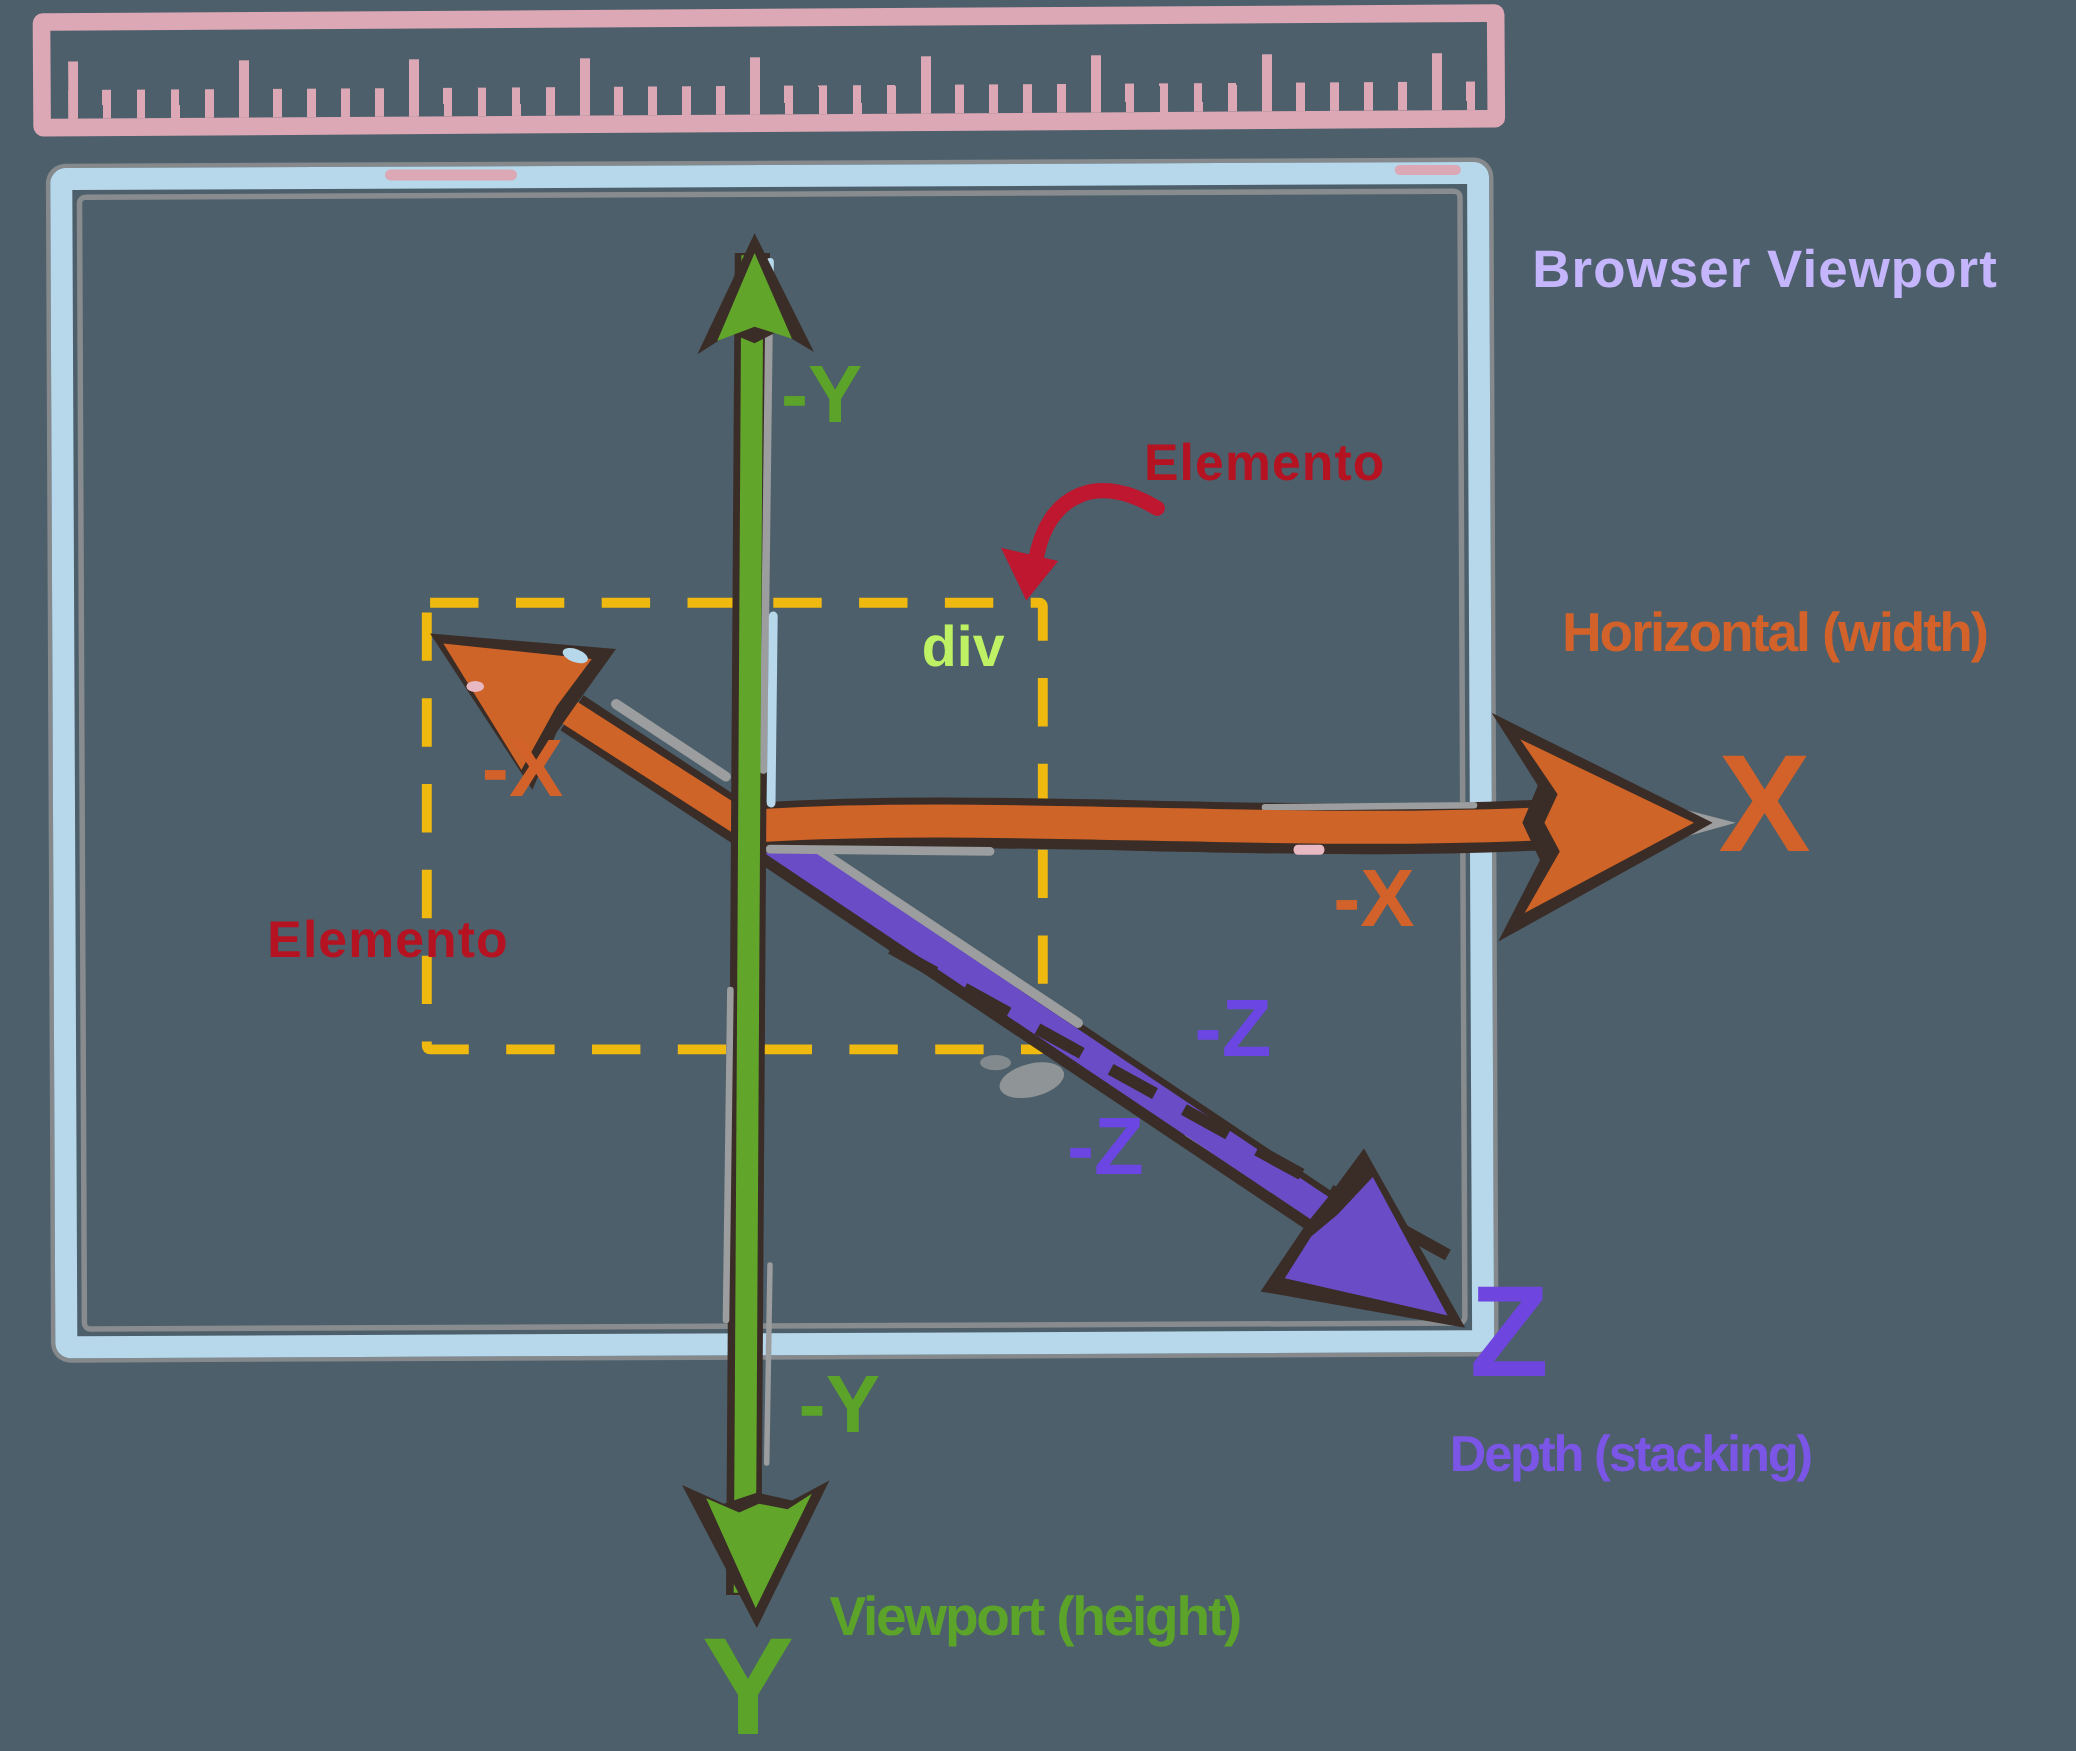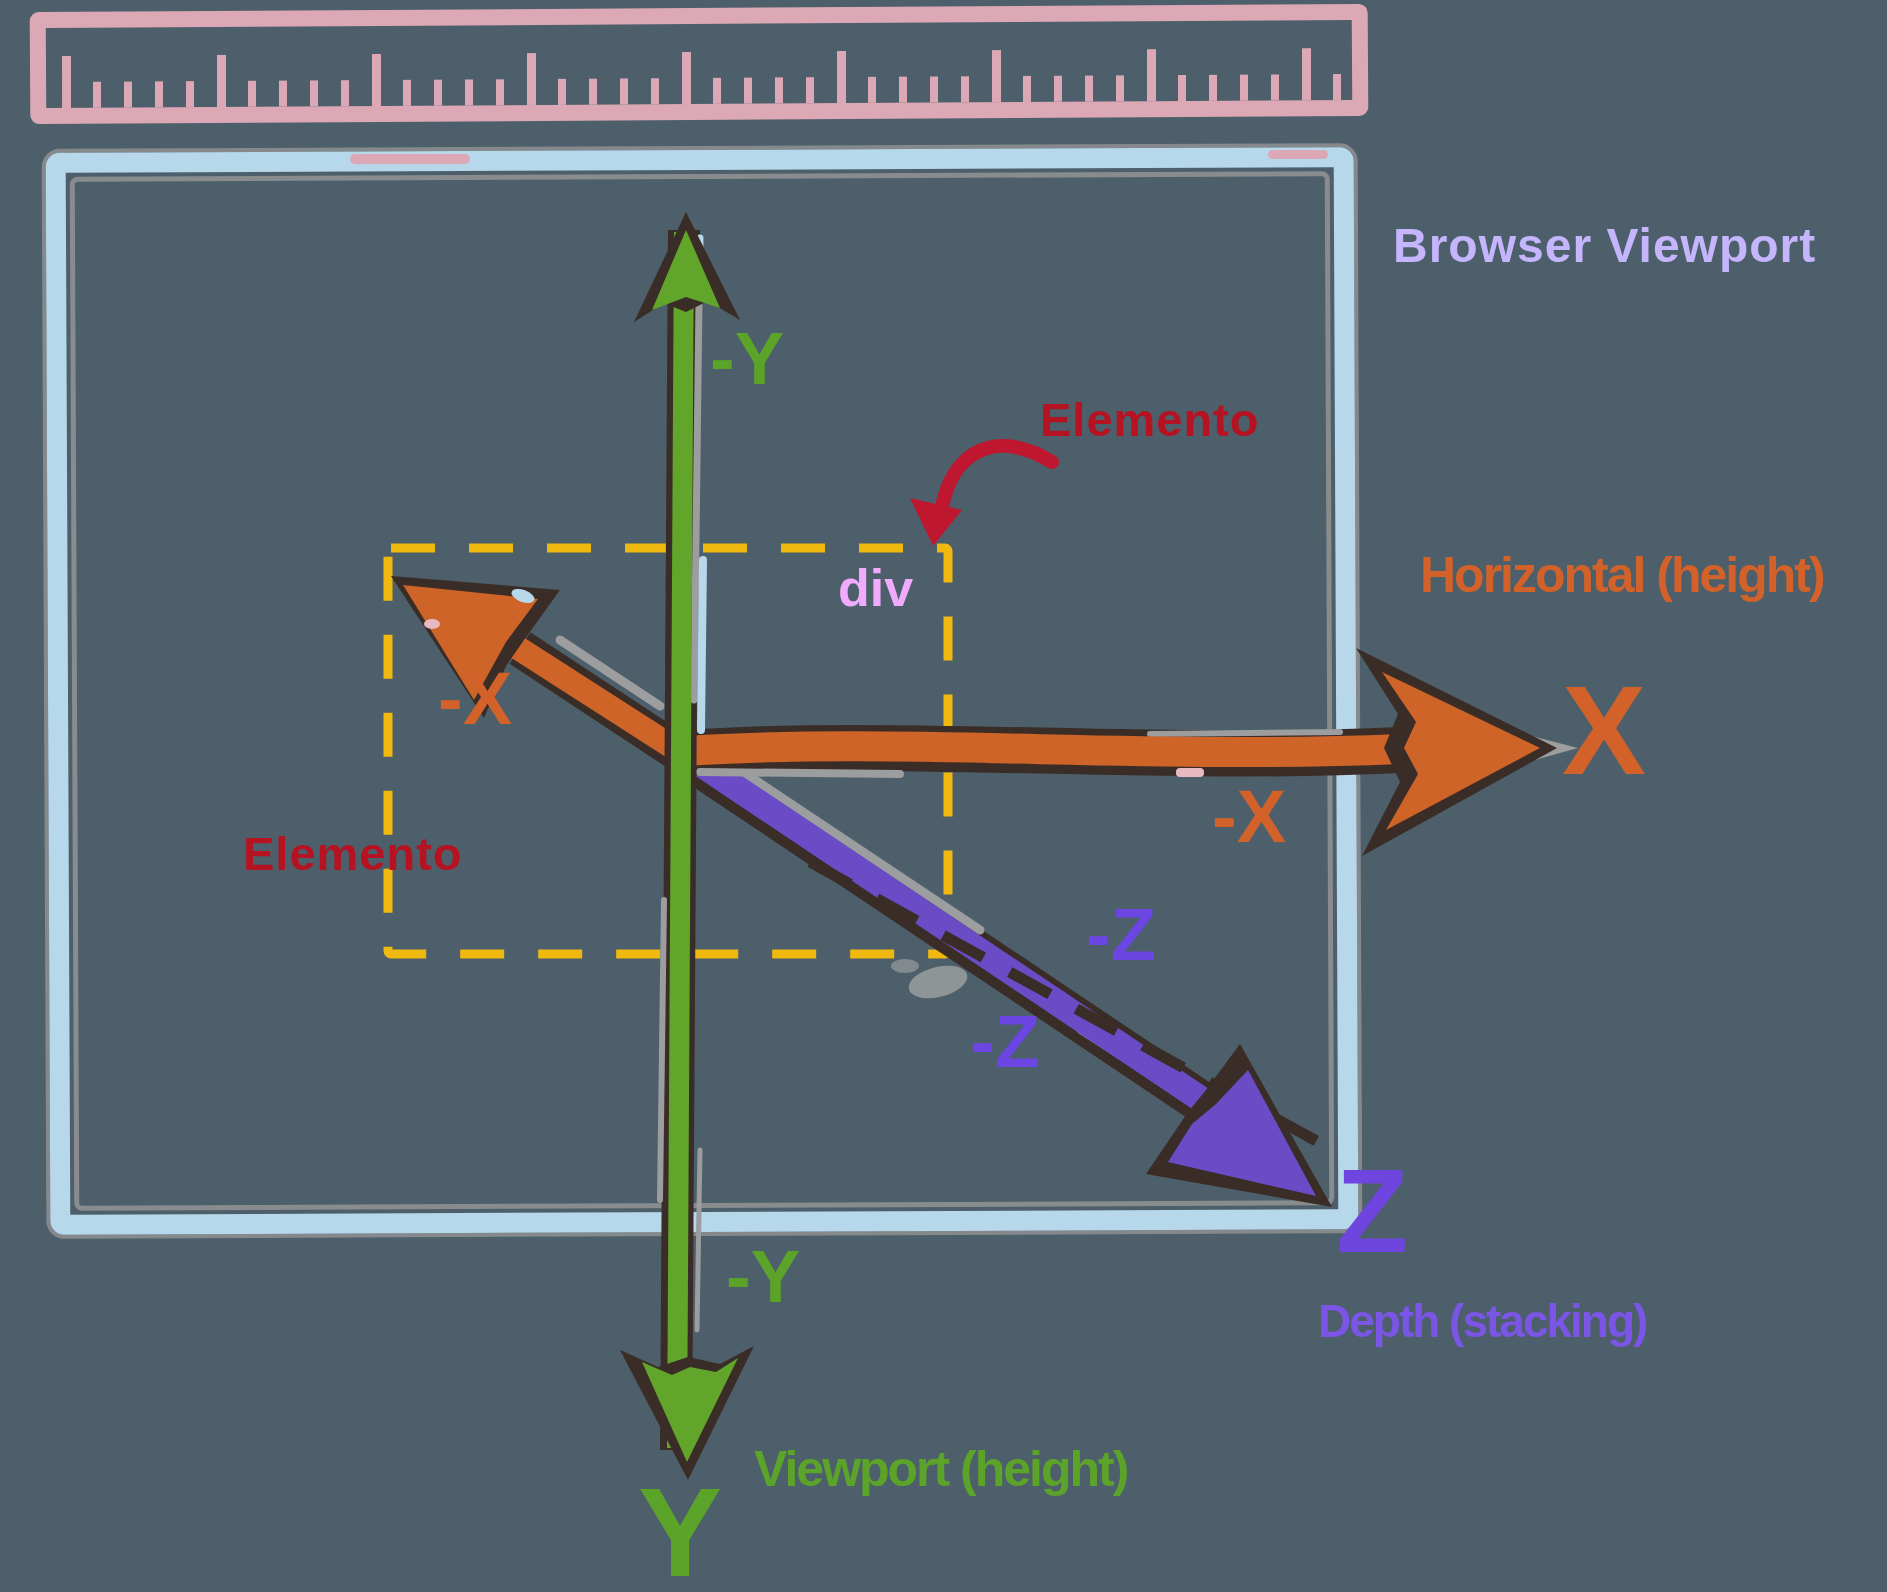--- a/index.html
+++ b/index.html
@@ -35,21 +35,21 @@
   }
   .speck{position:absolute;border-radius:6px;}
   .speck.pink{background:#dca8b5;}
   
   svg.draw{position:absolute;left:0;top:0;}
   
   .lbl{position:absolute;font-weight:700;line-height:1;white-space:nowrap;}
   .lbl-browser-viewport{left:1393px;top:222px;font-size:48px;letter-spacing:1px;color:#c4b5fd;}
   .lbl-elemento-top   {left:1040px;top:396px;font-size:47px;letter-spacing:1px;color:#b61322;}
   .lbl-elemento-left  {left:243px; top:830px;font-size:47px;letter-spacing:1px;color:#b61322;}
-  .lbl-div            {left:838px; top:562px;font-size:52px;color:#f0abfc;}
+  .lbl-div            {left:838px; top:562px;font-size:52px;color:#bef264;}
   .lbl-horizontal     {left:1420px;top:550px;font-size:50px;letter-spacing:-2px;color:#d2622a;}
   .lbl-x              {left:1562px;top:668px;font-size:126px;font-weight:800;color:#d2622a;}
   .lbl-neg-x-left     {left:438px; top:662px;font-size:74px;font-weight:800;color:#d2622a;}
   .lbl-neg-x-right    {left:1212px;top:780px;font-size:74px;font-weight:800;color:#d2622a;}
   .lbl-vertical       {left:754px; top:1444px;font-size:50px;letter-spacing:-2px;color:#5ca32a;}
   .lbl-y              {left:638px; top:1470px;font-size:126px;font-weight:800;color:#5ca32a;}
   .lbl-neg-y-top      {left:710px; top:322px;font-size:74px;font-weight:800;color:#5ca32a;}
   .lbl-neg-y-bottom   {left:726px; top:1240px;font-size:74px;font-weight:800;color:#5ca32a;}
   .lbl-depth          {left:1318px;top:1298px;font-size:46px;letter-spacing:-2px;color:#7b55e6;}
   .lbl-z              {left:1336px;top:1152px;font-size:118px;font-weight:800;color:#6f45e0;}
@@ -129,21 +129,21 @@
     <g>
       <path d="M 1052 462 C 1000 430, 952 446, 941 512" stroke="#bf1730" stroke-width="14" fill="none" stroke-linecap="round"></path>
       <polygon points="910,498 962,510 933,546" fill="#bf1730"></polygon>
     </g>
   </svg>
 
   <span class="lbl lbl-browser-viewport">Browser Viewport</span>
   <span class="lbl lbl-elemento-top">Elemento</span>
   <span class="lbl lbl-elemento-left">Elemento</span>
   <span class="lbl lbl-div">div</span>
-  <span class="lbl lbl-horizontal">Horizontal (height)</span>
+  <span class="lbl lbl-horizontal">Horizontal (width)</span>
   <span class="lbl lbl-x">X</span>
   <span class="lbl lbl-neg-x-left">-X</span>
   <span class="lbl lbl-neg-x-right">-X</span>
   <span class="lbl lbl-vertical">Viewport (height)</span>
   <span class="lbl lbl-y">Y</span>
   <span class="lbl lbl-neg-y-top">-Y</span>
   <span class="lbl lbl-neg-y-bottom">-Y</span>
   <span class="lbl lbl-depth">Depth (stacking)</span>
   <span class="lbl lbl-z">Z</span>
   <span class="lbl lbl-neg-z-upper">-Z</span>

